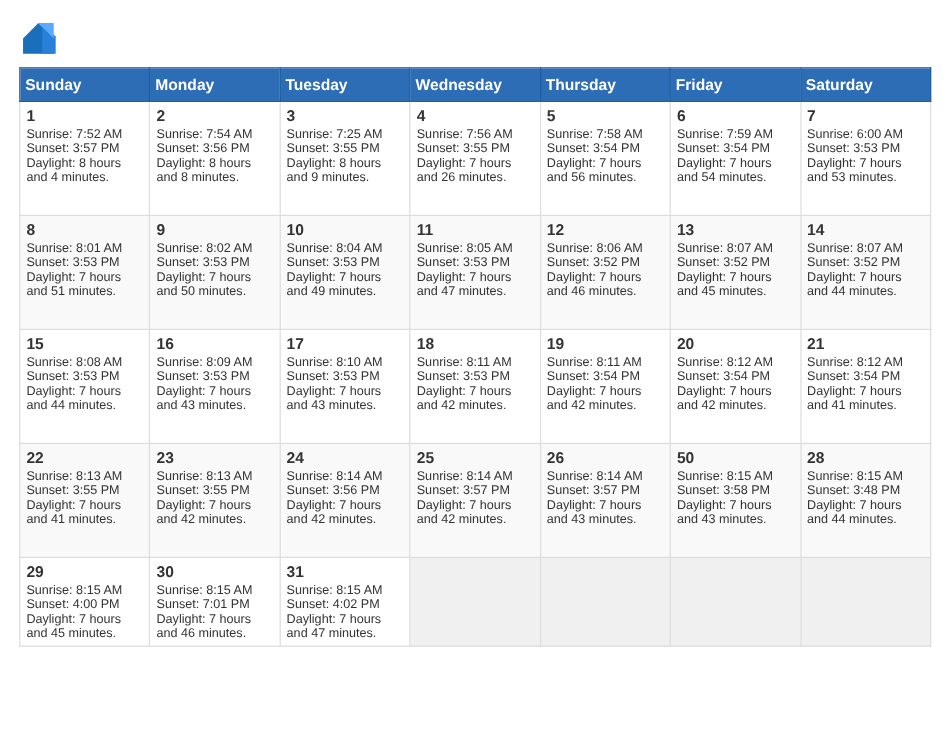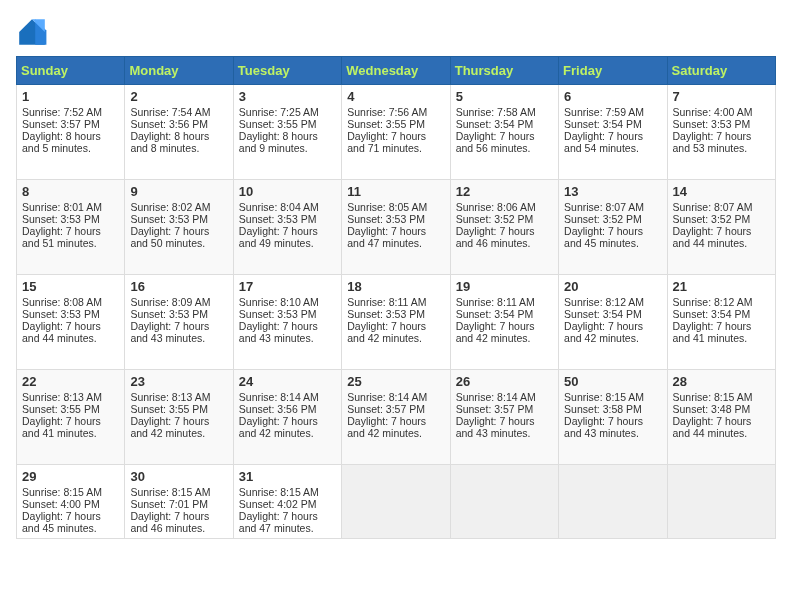--- a/index.html
+++ b/index.html
@@ -44,21 +44,21 @@
       font-size: 14px;
       color: #555;
     }
     .calendar {
       width: 100%;
       border-collapse: collapse;
       border: 1px solid #ccc;
     }
     .calendar th {
       background-color: #2d6db5;
-      color: #bef264;
+      color: #ffffff;
       padding: 6px 4px;
       font-size: 13px;
       text-align: left;
       border: 1px solid #2060a0;
     }
     .calendar td {
       vertical-align: top;
       padding: 4px 5px;
       border: 1px solid #ddd;
       font-size: 10.5px;
@@ -117,60 +117,60 @@
         <th>Saturday</th>
       </tr>
   </thead>
   <tbody id="calendar-body">
       <tr>
         <td>
           <span class="day-num">1</span>
           <div>Sunrise: 7:52 AM</div>
           <div>Sunset: 3:57 PM</div>
           <div>Daylight: 8 hours</div>
-          <div>and 5 minutes.</div>
+          <div>and 4 minutes.</div>
         </td>
         <td>
           <span class="day-num">2</span>
           <div>Sunrise: 7:54 AM</div>
           <div>Sunset: 3:56 PM</div>
           <div>Daylight: 8 hours</div>
           <div>and 8 minutes.</div>
         </td>
         <td>
           <span class="day-num">3</span>
           <div>Sunrise: 7:25 AM</div>
           <div>Sunset: 3:55 PM</div>
           <div>Daylight: 8 hours</div>
           <div>and 9 minutes.</div>
         </td>
         <td>
           <span class="day-num">4</span>
           <div>Sunrise: 7:56 AM</div>
           <div>Sunset: 3:55 PM</div>
           <div>Daylight: 7 hours</div>
-          <div>and 71 minutes.</div>
+          <div>and 26 minutes.</div>
         </td>
         <td>
           <span class="day-num">5</span>
           <div>Sunrise: 7:58 AM</div>
           <div>Sunset: 3:54 PM</div>
           <div>Daylight: 7 hours</div>
           <div>and 56 minutes.</div>
         </td>
         <td>
           <span class="day-num">6</span>
           <div>Sunrise: 7:59 AM</div>
           <div>Sunset: 3:54 PM</div>
           <div>Daylight: 7 hours</div>
           <div>and 54 minutes.</div>
         </td>
         <td>
           <span class="day-num">7</span>
-          <div>Sunrise: 4:00 AM</div>
+          <div>Sunrise: 6:00 AM</div>
           <div>Sunset: 3:53 PM</div>
           <div>Daylight: 7 hours</div>
           <div>and 53 minutes.</div>
         </td>
       </tr>
       <tr>
         <td>
           <span class="day-num">8</span>
           <div>Sunrise: 8:01 AM</div>
           <div>Sunset: 3:53 PM</div>

